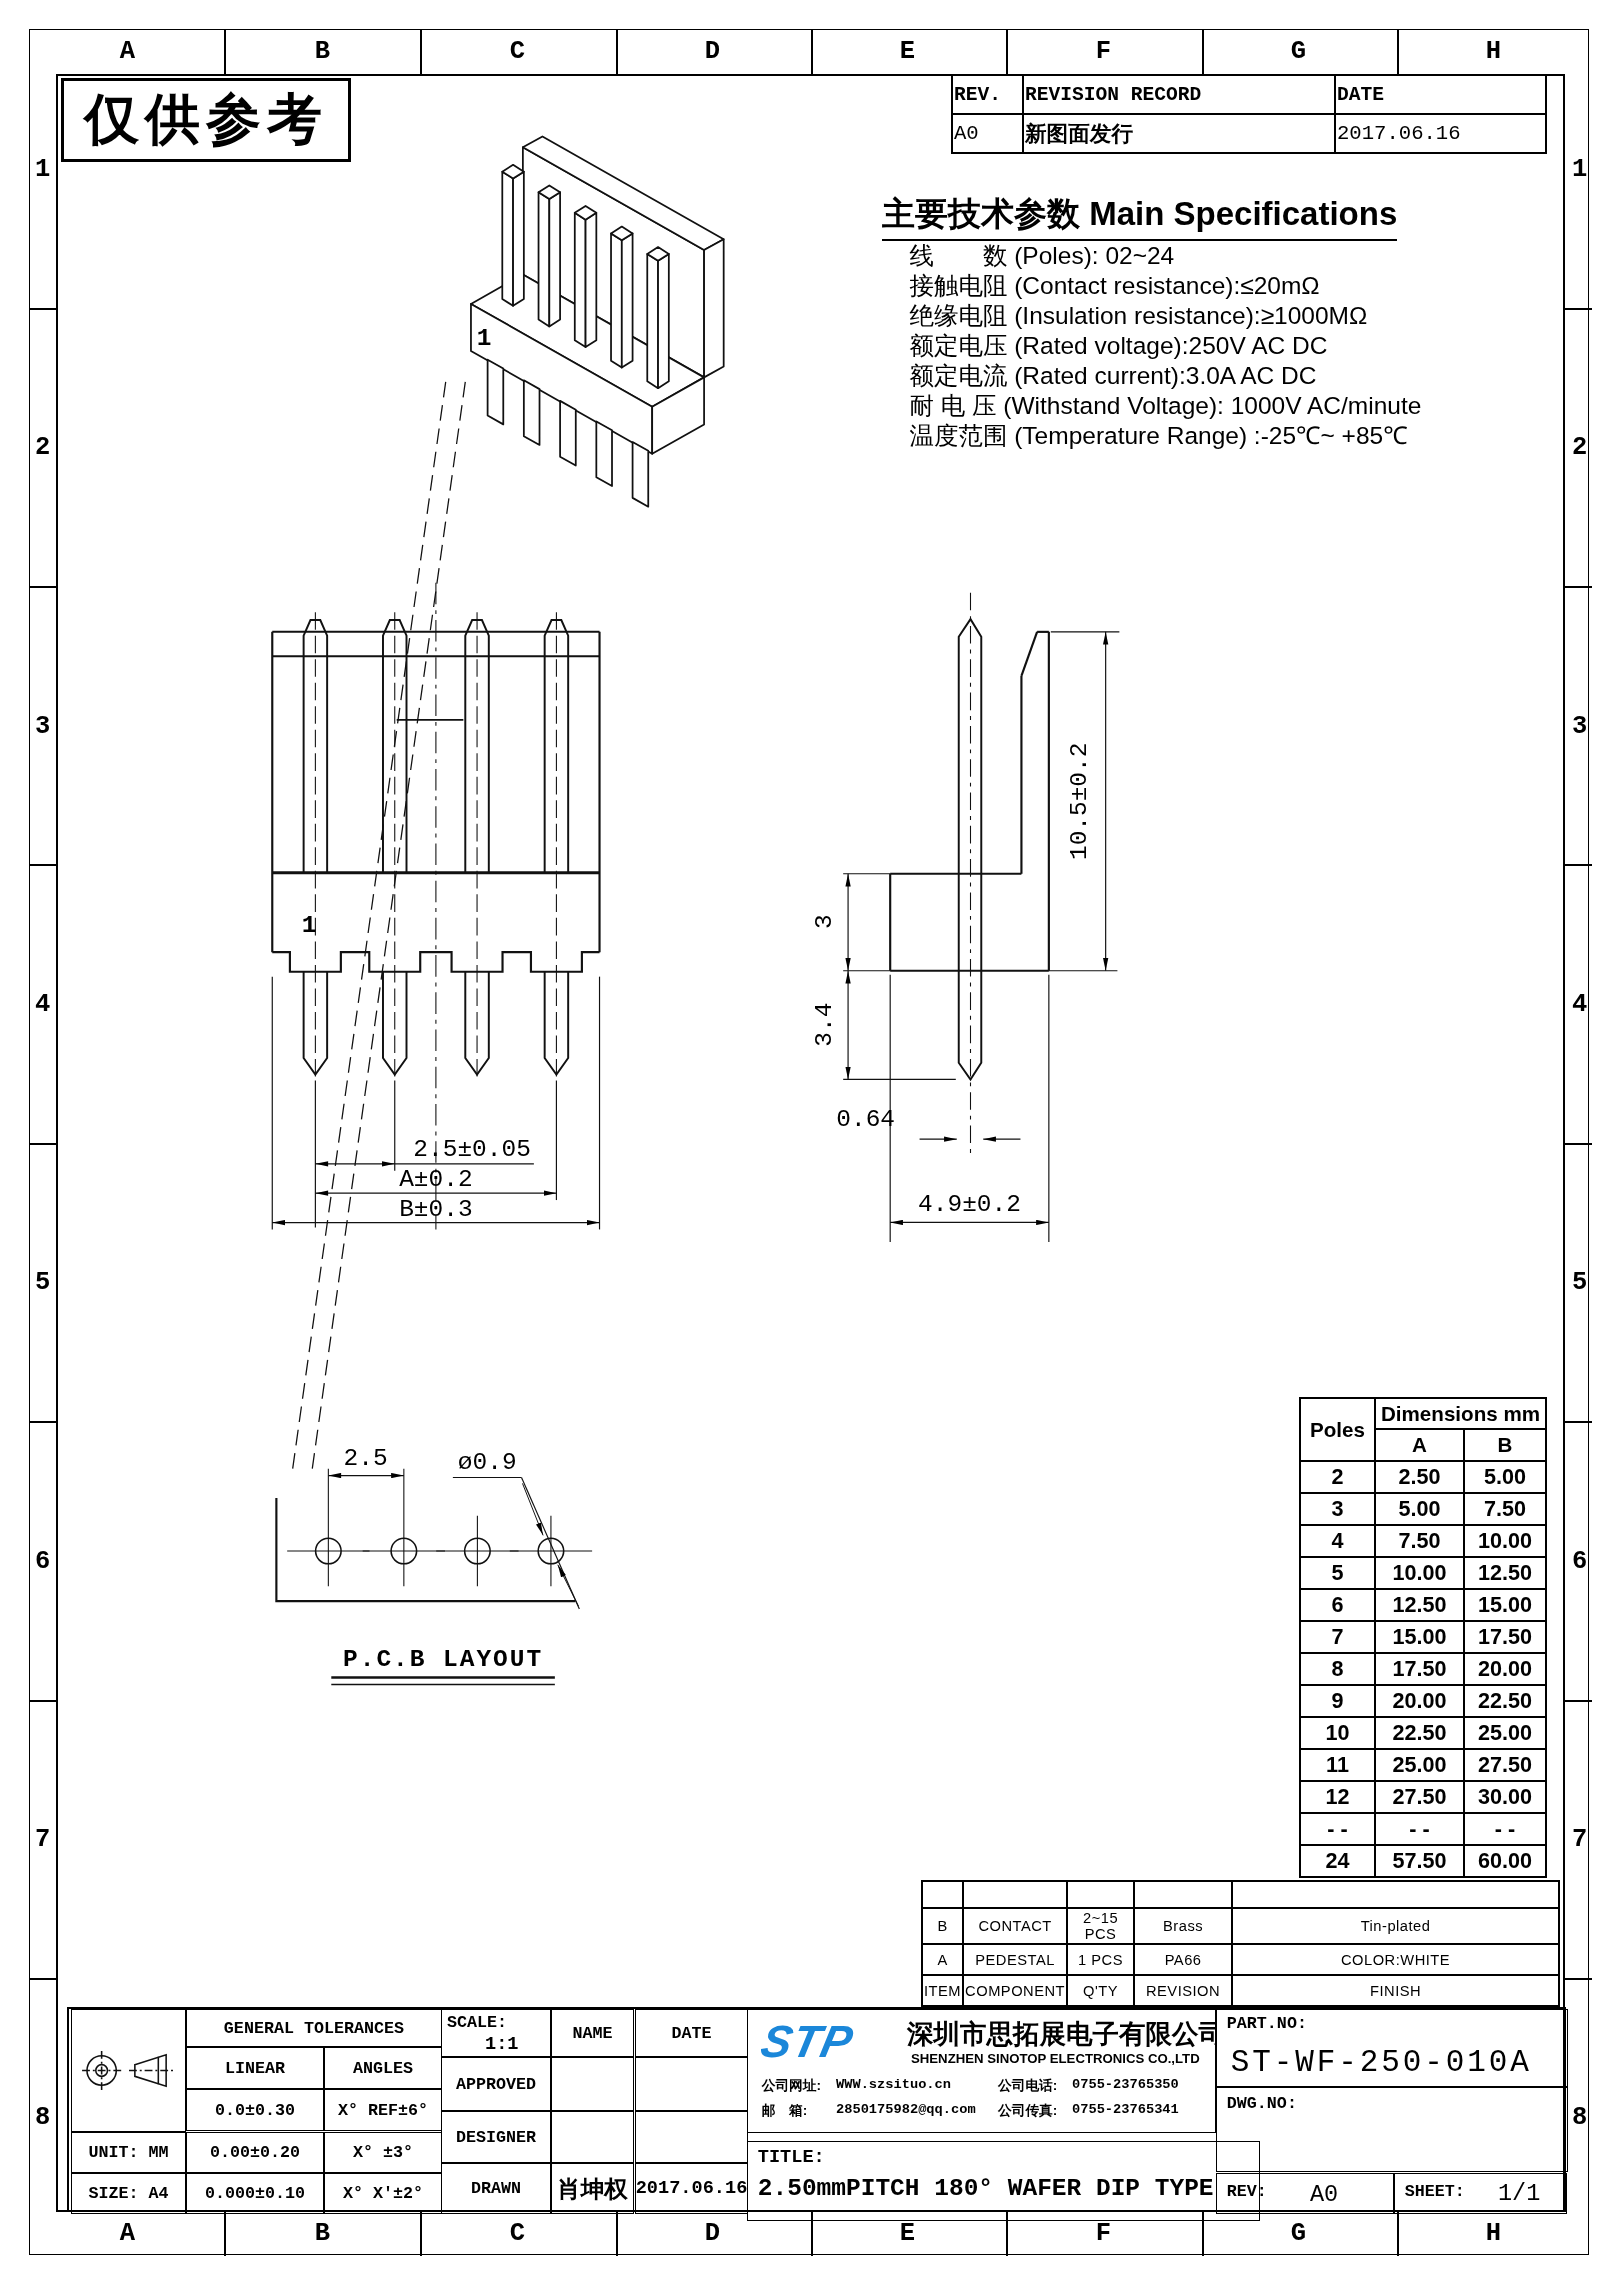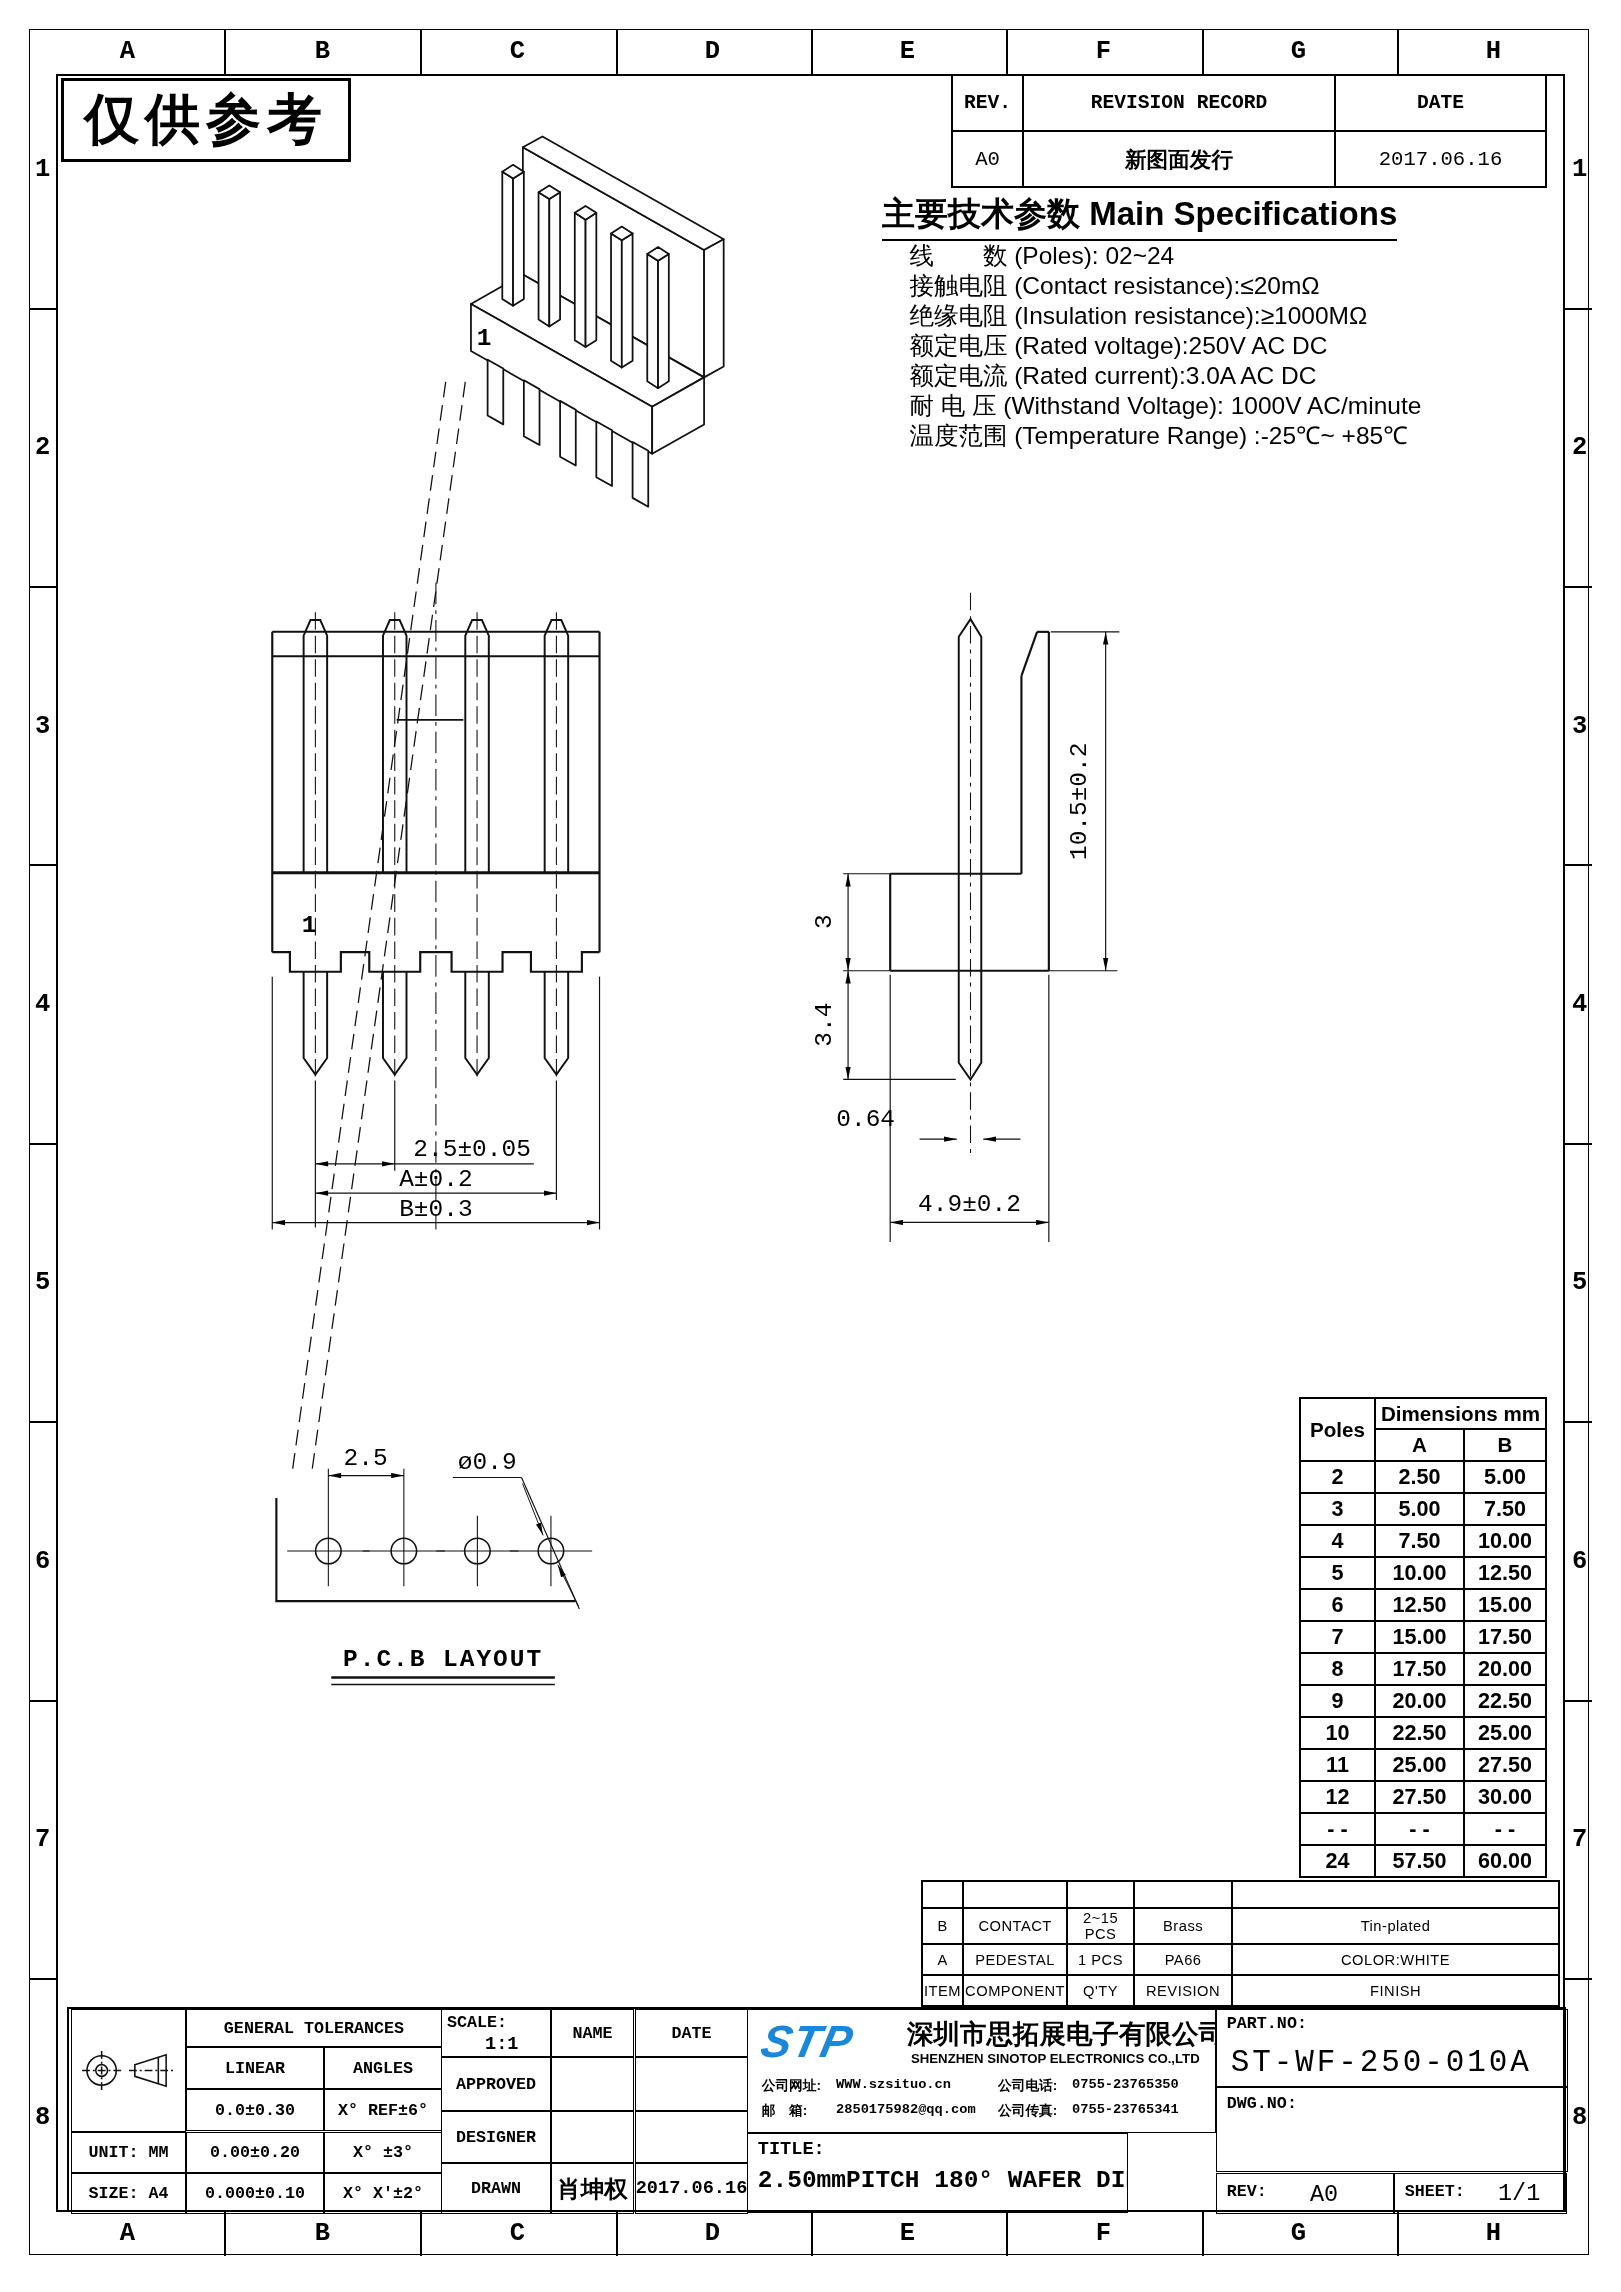--- a/index.html
+++ b/index.html
@@ -12,21 +12,21 @@
   .outer-frame{position:absolute;left:29px;top:29px;width:1560px;height:2226px;border:1.5px solid #000;box-sizing:border-box;}
   .inner-frame{position:absolute;left:56px;top:74px;width:1509px;height:2138px;border:2.9px solid #000;box-sizing:border-box;}
   .zone-label{position:absolute;width:39px;text-align:center;font-size:25.5px;font-weight:bold;font-family:"Liberation Mono",monospace;}
   .zone-num{position:absolute;width:25.5px;text-align:center;font-size:25.5px;font-weight:bold;font-family:"Liberation Mono",monospace;}
   
   .watermark{position:absolute;left:61px;top:78px;width:290px;height:84px;border:3.9px solid #000;box-sizing:border-box;
              display:flex;align-items:center;justify-content:center;font-family:"Liberation Serif",serif;
              font-weight:bold;font-size:55px;letter-spacing:5.9px;}
   
   .revtbl{position:absolute;left:951px;top:74px;border-collapse:collapse;}
-  .revtbl td{border:2.5px solid #000;height:56px;text-align:center;box-sizing:border-box;}
+  .revtbl td{border:2.5px solid #000;height:39px;box-sizing:border-box;}
   .revtbl .c1{width:71px;} .revtbl .c2{width:312px;} .revtbl .c3{width:211px;}
   .rev-h{font-family:"Liberation Mono",monospace;font-size:19.6px;font-weight:bold;}
   .rev-v{font-family:"Liberation Mono",monospace;font-size:20.6px;}
   .rev-cn{font-size:21.6px;font-weight:bold;}
   
   .specs{position:absolute;left:882px;top:192px;width:627px;}
   .specs .title{font-size:33px;font-weight:bold;border-bottom:2px solid #000;display:inline-block;padding-bottom:2px;}
   .specs .item{font-size:24.5px;line-height:30px;margin-left:27.4px;white-space:nowrap;}
   
   .polestbl{position:absolute;left:1299px;top:1397px;border-collapse:collapse;font-weight:bold;}
@@ -474,21 +474,21 @@
       <span class="contact" style="position:absolute;left:13.7px;top:67px">公司网址:</span>
       <span class="contact cad" style="position:absolute;left:88px;top:67px">WWW.szsituo.cn</span>
       <span class="contact" style="position:absolute;left:250px;top:67px">公司电话:</span>
       <span class="contact cad" style="position:absolute;left:324px;top:67px">0755-23765350</span>
       <span class="contact" style="position:absolute;left:13.7px;top:92px">邮　箱:</span>
       <span class="contact cad" style="position:absolute;left:88px;top:92px">2850175982@qq.com</span>
       <span class="contact" style="position:absolute;left:250px;top:92px">公司传真:</span>
       <span class="contact cad" style="position:absolute;left:324px;top:92px">0755-23765341</span>
     </div>
 
-    <div class="cell" style="left:678px;top:124px;width:381px;height:80px">
+    <div class="cell" style="left:678px;top:132px;width:513px;height:80px">
       <span class="lbl" style="position:absolute;left:9.8px;top:4.9px;font-size:18.6px">TITLE:</span>
       <span class="cad" style="position:absolute;left:9.8px;top:33px;font-size:24.5px;font-weight:bold;white-space:nowrap">2.50mmPITCH 180° WAFER DIP TYPE</span>
     </div>
 
     <div class="cell" style="left:1147px;top:0;width:352px;height:78px">
       <span class="lbl" style="position:absolute;left:9.8px;top:3.9px">PART.NO:</span>
       <span class="cad" style="position:absolute;left:13.7px;top:35px;font-size:31px;letter-spacing:2.9px">ST-WF-250-010A</span>
     </div>
     <div class="cell" style="left:1147px;top:78px;width:352px;height:85px">
       <span class="lbl" style="position:absolute;left:9.8px;top:5.9px">DWG.NO:</span>

